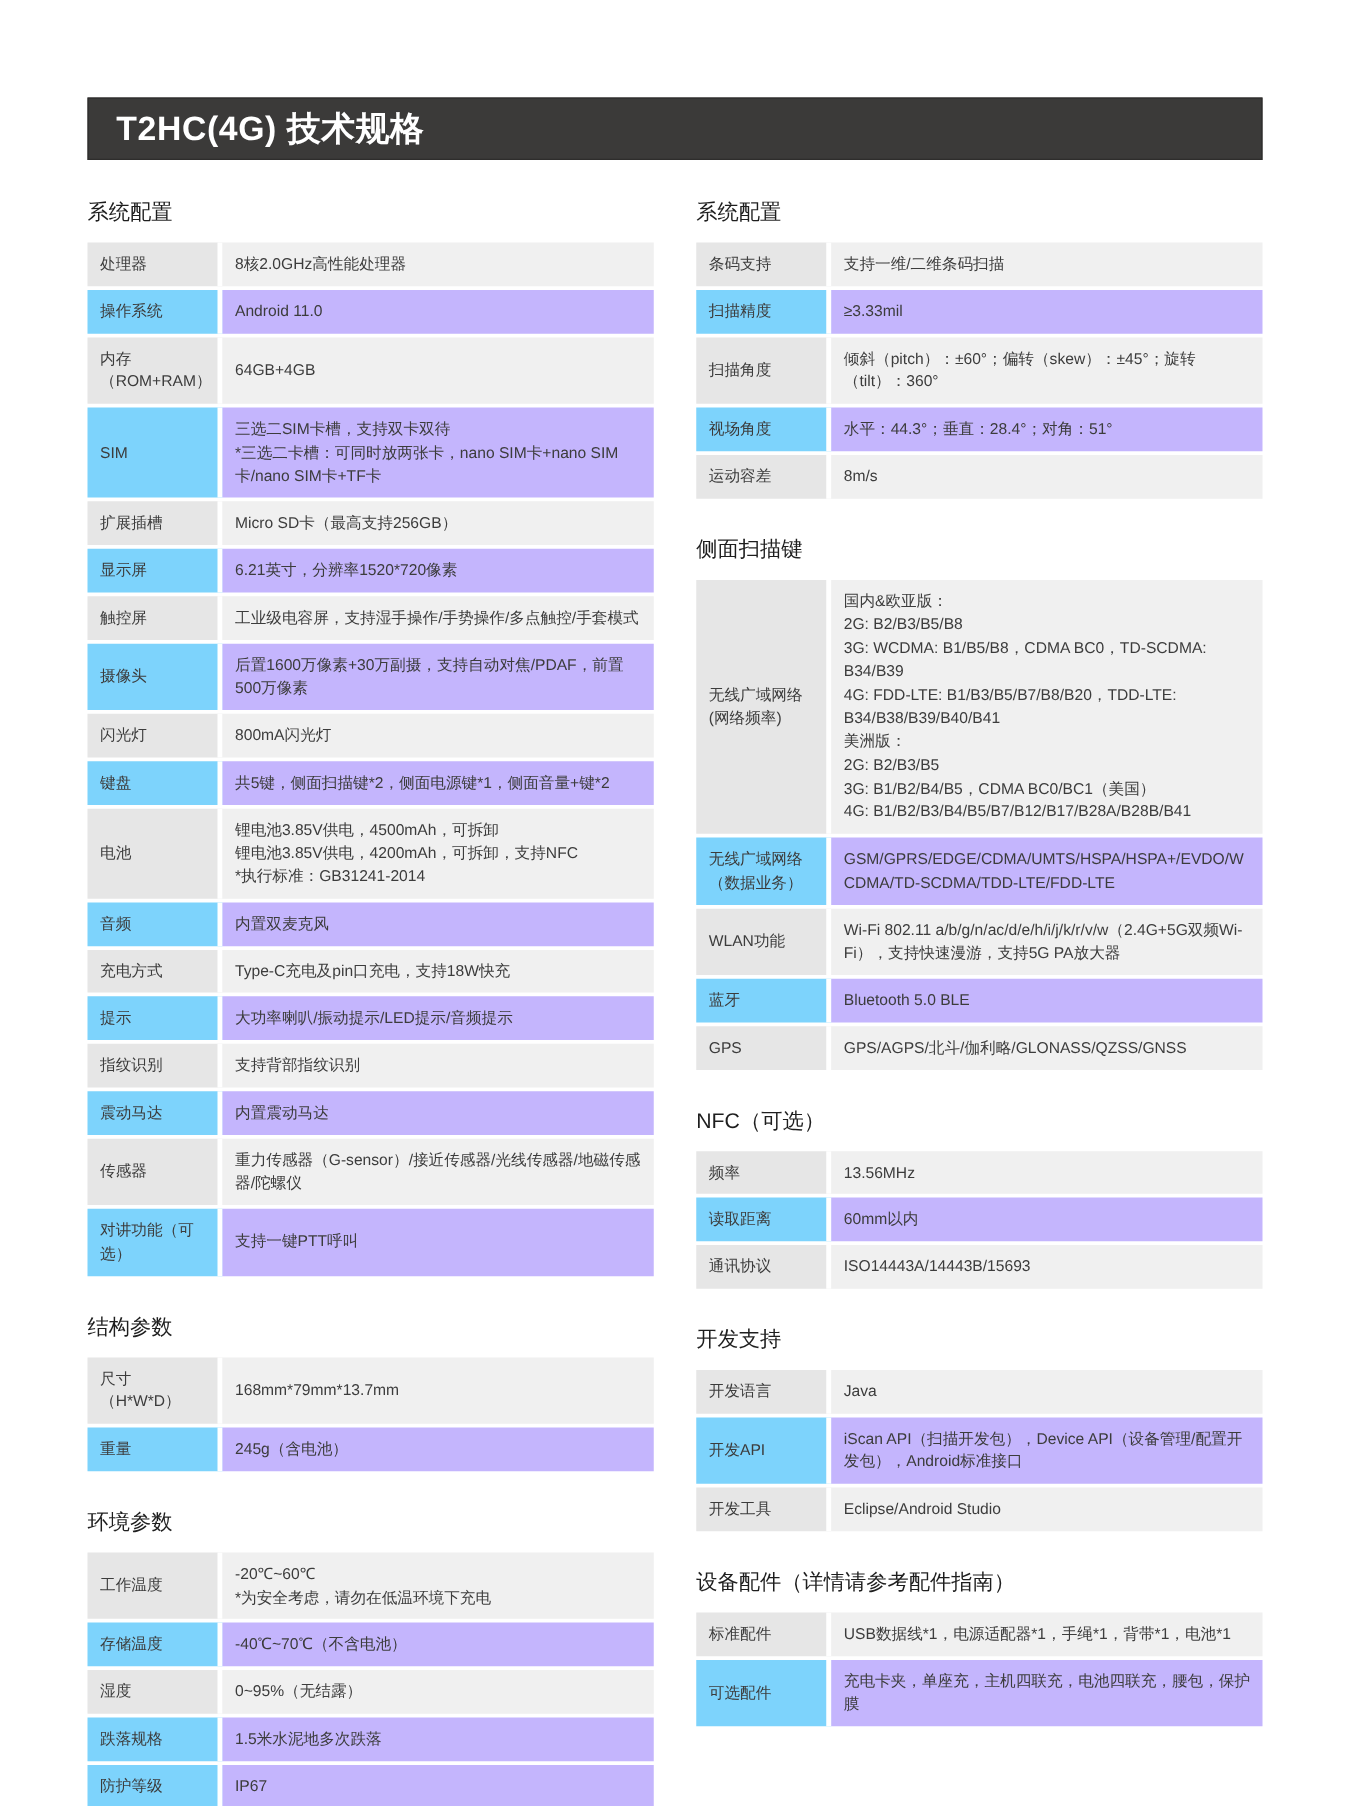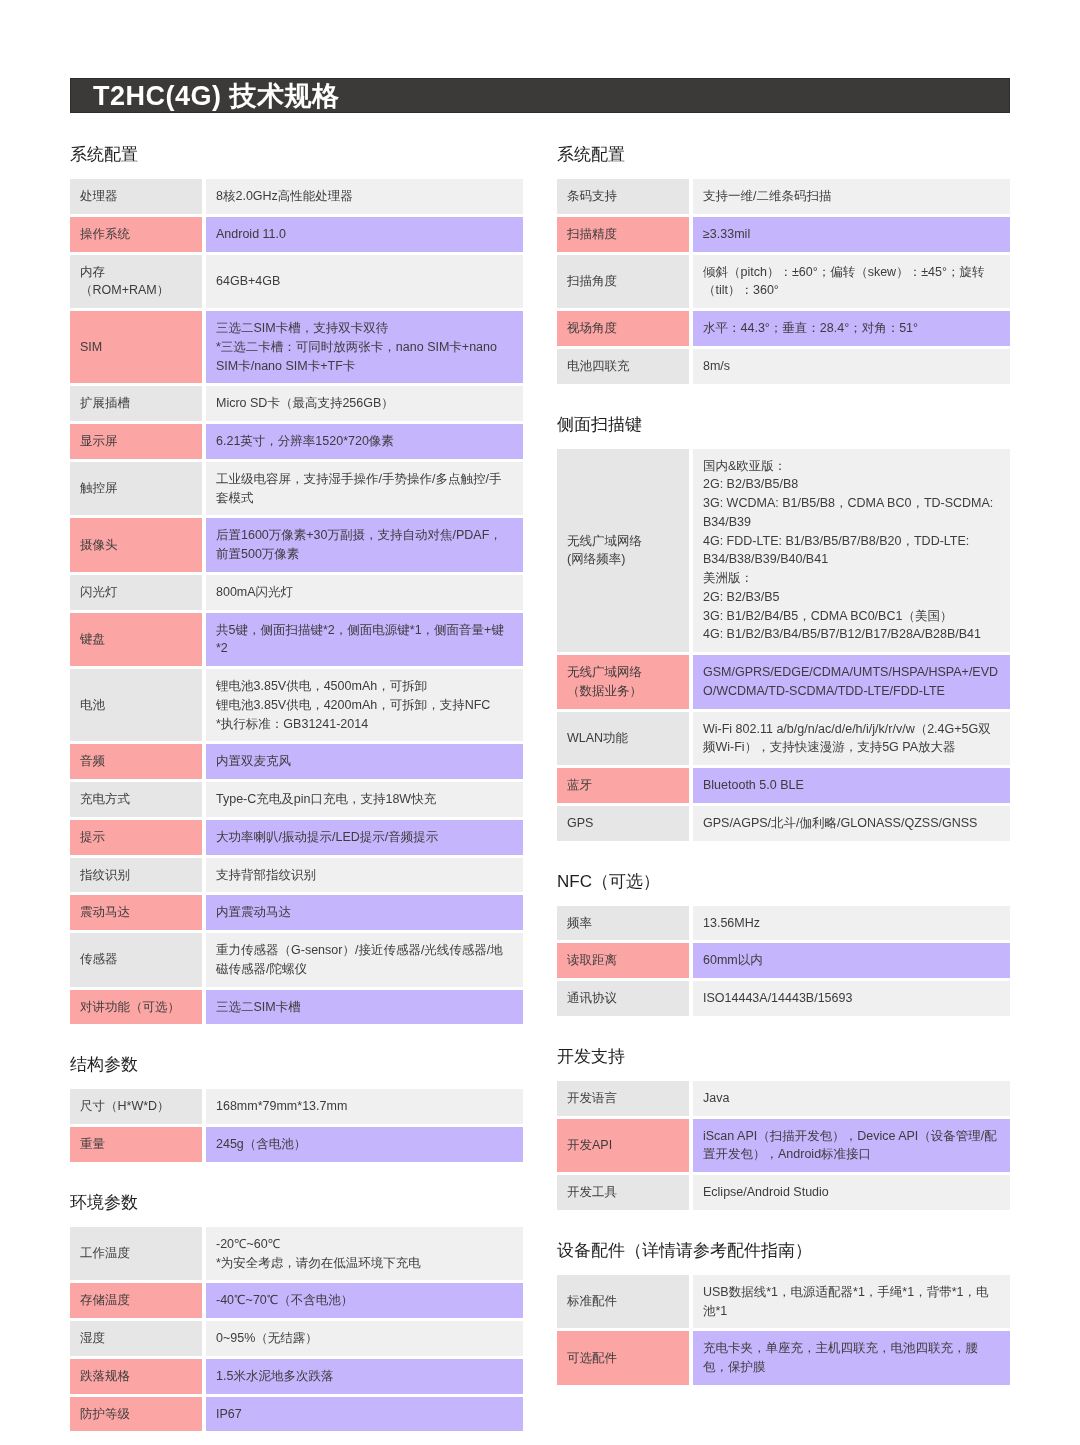--- a/index.html
+++ b/index.html
@@ -9,21 +9,21 @@
     font-family: "Liberation Sans", sans-serif;
     color: #3a3a3a;
     position: relative;
     overflow: hidden;
   }
   .page { padding: 78px 70px 30px 70px; }
 
   .title-bar {
     background: #3b3a39;
     color: #ffffff;
-    height: 35px;
+    height: 50px;
     display: flex;
     align-items: center;
     padding-left: 22px;
     font-size: 27px;
     font-weight: bold;
     letter-spacing: 0.5px;
     border: 1px solid #2e2d2c;
   }
 
   .columns { display: flex; gap: 34px; margin-top: 4px; }
@@ -39,28 +39,28 @@
   table.spec-table {
     width: 100%;
     border-collapse: separate;
     border-spacing: 0 3px;
     font-size: 12.5px;
     color: #3c3c3c;
     table-layout: fixed;
   }
   td { padding: 8px 10px; vertical-align: middle; line-height: 1.5; }
   td.cell-label {
-    width: 136px;
+    width: 108px;
     border-right: 4px solid #ffffff;
     white-space: pre-line;
   }
   td.cell-value { white-space: pre-line; word-wrap: break-word; }
   tr.odd  td.cell-label { background: #e6e6e6; }
   tr.odd  td.cell-value { background: #f0f0f0; margin-left: 11px; }
-  tr.even td.cell-label { background: #fca5a5; }
+  tr.even td.cell-label { background: #7dd3fc; }
   tr.even td.cell-value { background: #c4b5fd; }
 </style>
 </head>
 <body>
 
 <div class="page">
 
   <div class="title-bar">
     <span>T2HC(4G) 技术规格</span>
   </div>
@@ -137,21 +137,21 @@
               <tr class="even">
                 <td class="cell-label">震动马达</td>
                 <td class="cell-value">内置震动马达</td>
               </tr>
               <tr class="odd">
                 <td class="cell-label">传感器</td>
                 <td class="cell-value">重力传感器（G-sensor）/接近传感器/光线传感器/地磁传感器/陀螺仪</td>
               </tr>
               <tr class="even">
                 <td class="cell-label">对讲功能（可选）</td>
-                <td class="cell-value">三选二SIM卡槽</td>
+                <td class="cell-value">支持一键PTT呼叫</td>
               </tr>
             </tbody>
           </table>
         </section>
         <section class="spec-section">
           <h2>结构参数</h2>
           <table class="spec-table">
             <tbody>
               <tr class="odd">
                 <td class="cell-label">尺寸（H*W*D）</td>
@@ -208,21 +208,21 @@
               </tr>
               <tr class="odd">
                 <td class="cell-label">扫描角度</td>
                 <td class="cell-value">倾斜（pitch）：±60°；偏转（skew）：±45°；旋转（tilt）：360°</td>
               </tr>
               <tr class="even">
                 <td class="cell-label">视场角度</td>
                 <td class="cell-value">水平：44.3°；垂直：28.4°；对角：51°</td>
               </tr>
               <tr class="odd">
-                <td class="cell-label">电池四联充</td>
+                <td class="cell-label">运动容差</td>
                 <td class="cell-value">8m/s</td>
               </tr>
             </tbody>
           </table>
         </section>
         <section class="spec-section">
           <h2>侧面扫描键</h2>
           <table class="spec-table">
             <tbody>
               <tr class="odd">

